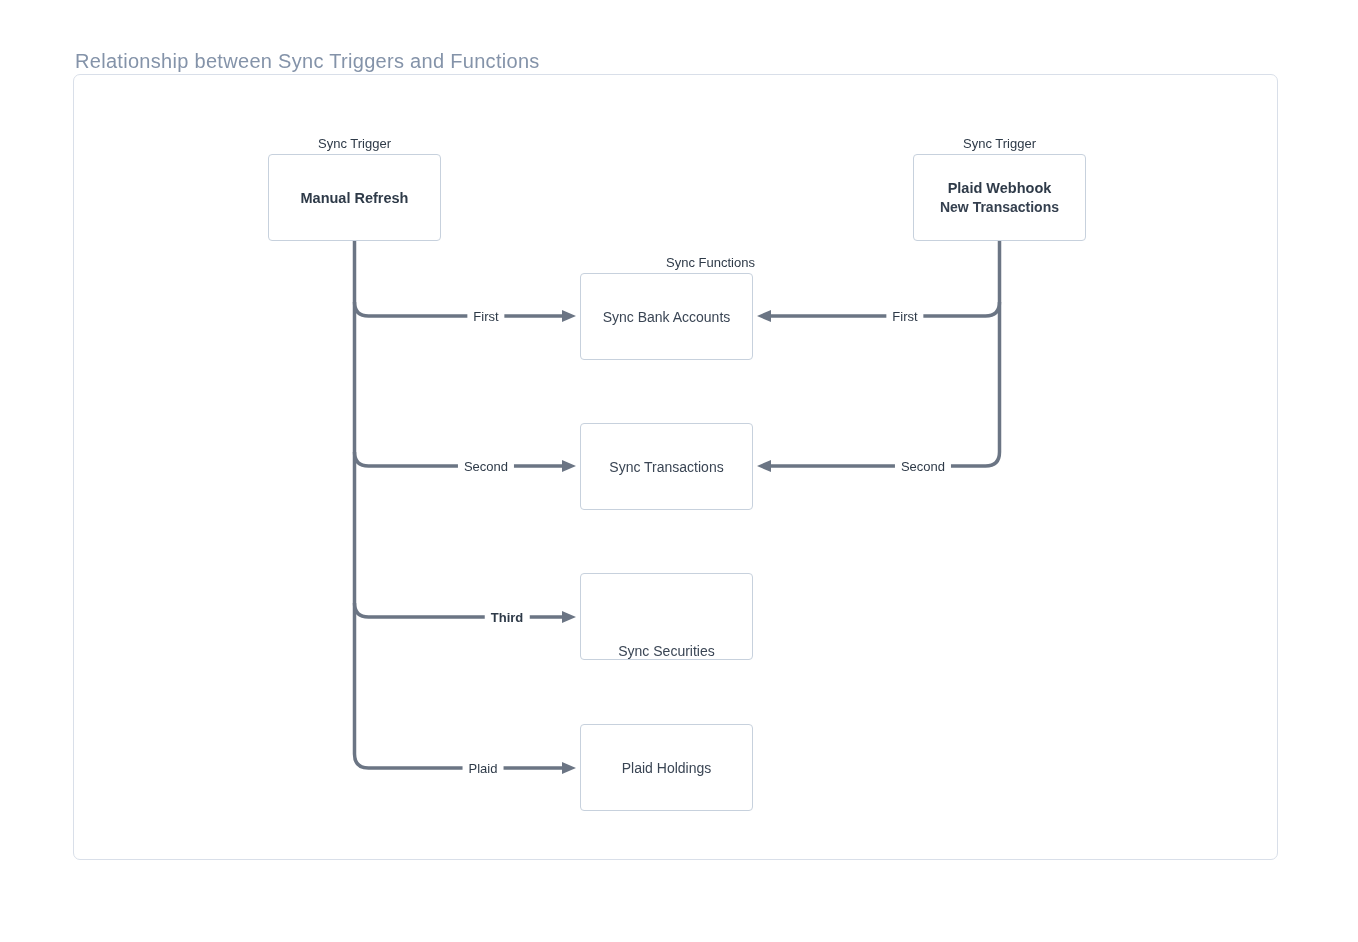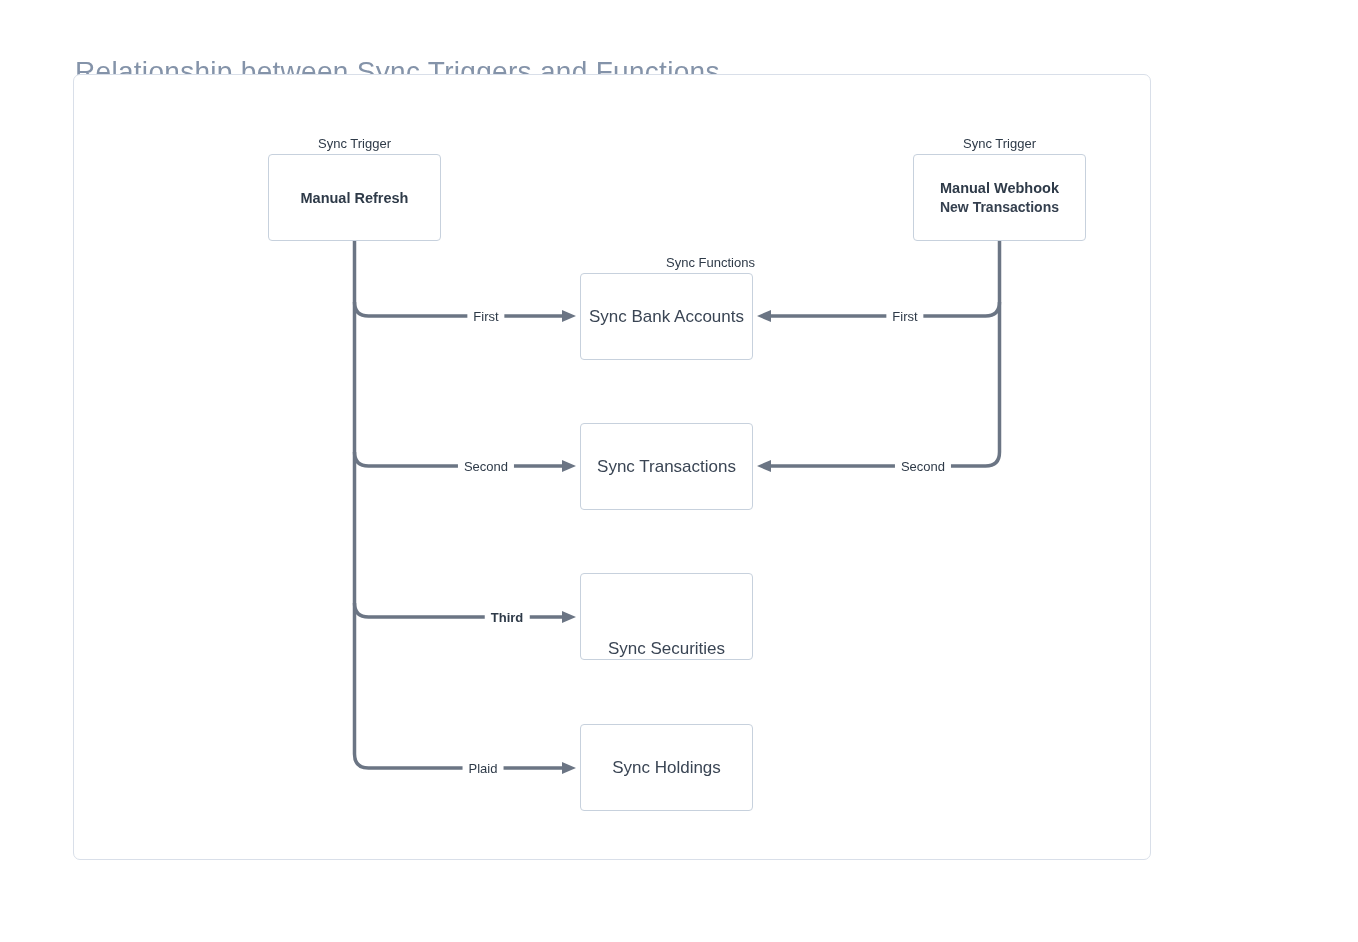--- a/index.html
+++ b/index.html
@@ -7,32 +7,32 @@
     --box-border:#c7d1dd;
     --panel-border:#d9dfe9;
     --node-text:#2e3a48;
     --title-text:#8493a9;
     --bg:#ffffff;
   }
   *{box-sizing:border-box;margin:0;padding:0;}
   html,body{width:1358px;height:942px;background:var(--bg);
     font-family:"Liberation Sans","DejaVu Sans",sans-serif;}
   .page{position:relative;width:1358px;height:942px;background:var(--bg);overflow:hidden;}
-  .page-title{position:absolute;left:75px;top:56px;font-size:28px;font-weight:400;
+  .page-title{position:absolute;left:75px;top:50px;font-size:20px;font-weight:400;
     letter-spacing:.3px;color:var(--title-text);}
-  .panel{position:absolute;left:73px;top:74px;width:1078px;height:786px;background:#fff;
+  .panel{position:absolute;left:73px;top:74px;width:1205px;height:786px;background:#fff;
     border:1px solid var(--panel-border);border-radius:7px;}
   .wires{position:absolute;left:0;top:0;width:1205px;height:786px;}
   .wires path{stroke:var(--line);stroke-width:3.5;fill:none;}
   .wires polygon{fill:var(--line);}
   .node{position:absolute;width:173px;height:87px;background:#fff;border:1px solid var(--box-border);
     border-radius:4px;display:flex;flex-direction:column;align-items:center;justify-content:center;
     gap:3px;text-align:center;}
   .node-title{font-size:14.5px;font-weight:700;color:var(--node-text);}
-  .node-label{font-size:17px;font-weight:400;color:#3a4554;}
+  .node-label{font-size:14px;font-weight:400;color:#3a4554;}
   .node-subtitle{font-size:14px;font-weight:700;color:#35404f;}
   .group-label{position:absolute;transform:translateX(-50%);font-size:13px;font-weight:400;
     color:var(--node-text);white-space:nowrap;}
   .edge-label{position:absolute;transform:translate(-50%,-50%);background:#fff;padding:0 6px;
     font-size:13px;color:var(--node-text);white-space:nowrap;margin-left:23px;}
 </style>
 </head>
 <body>
 
 <div class="page">
@@ -63,35 +63,35 @@
     </svg>
 
     <div class="group-label" style="left:280.5px;top:61px;">Sync Trigger</div>
     <div class="group-label" style="left:925.5px;top:61px;">Sync Trigger</div>
     <div class="group-label" style="left:592.5px;top:180px;margin-left:44px;">Sync Functions</div>
 
     <div class="node" style="left:194px;top:79px;">
       <div class="node-title">Manual Refresh</div>
     </div>
     <div class="node" style="left:839px;top:79px;">
-      <div class="node-title">Manual Webhook</div>
+      <div class="node-title">Plaid Webhook</div>
       <div class="node-subtitle">New Transactions</div>
     </div>
 
     <div class="node" style="left:506px;top:198px;">
       <div class="node-label">Sync Bank Accounts</div>
     </div>
     <div class="node" style="left:506px;top:348px;">
       <div class="node-label">Sync Transactions</div>
     </div>
     <div class="node" style="left:506px;top:498px;justify-content:flex-end;">
       <div class="node-label">Sync Securities</div>
     </div>
     <div class="node" style="left:506px;top:649px;">
-      <div class="node-label">Sync Holdings</div>
+      <div class="node-label">Plaid Holdings</div>
     </div>
 
     <div class="edge-label" style="left:389px;top:241px;">First</div>
     <div class="edge-label" style="left:389px;top:391px;">Second</div>
     <div class="edge-label" style="left:410px;top:542px;font-weight:bold;">Third</div>
     <div class="edge-label" style="left:386px;top:693px;">Plaid</div>
 
     <div class="edge-label" style="left:808px;top:241px;">First</div>
     <div class="edge-label" style="left:826px;top:391px;">Second</div>
 

